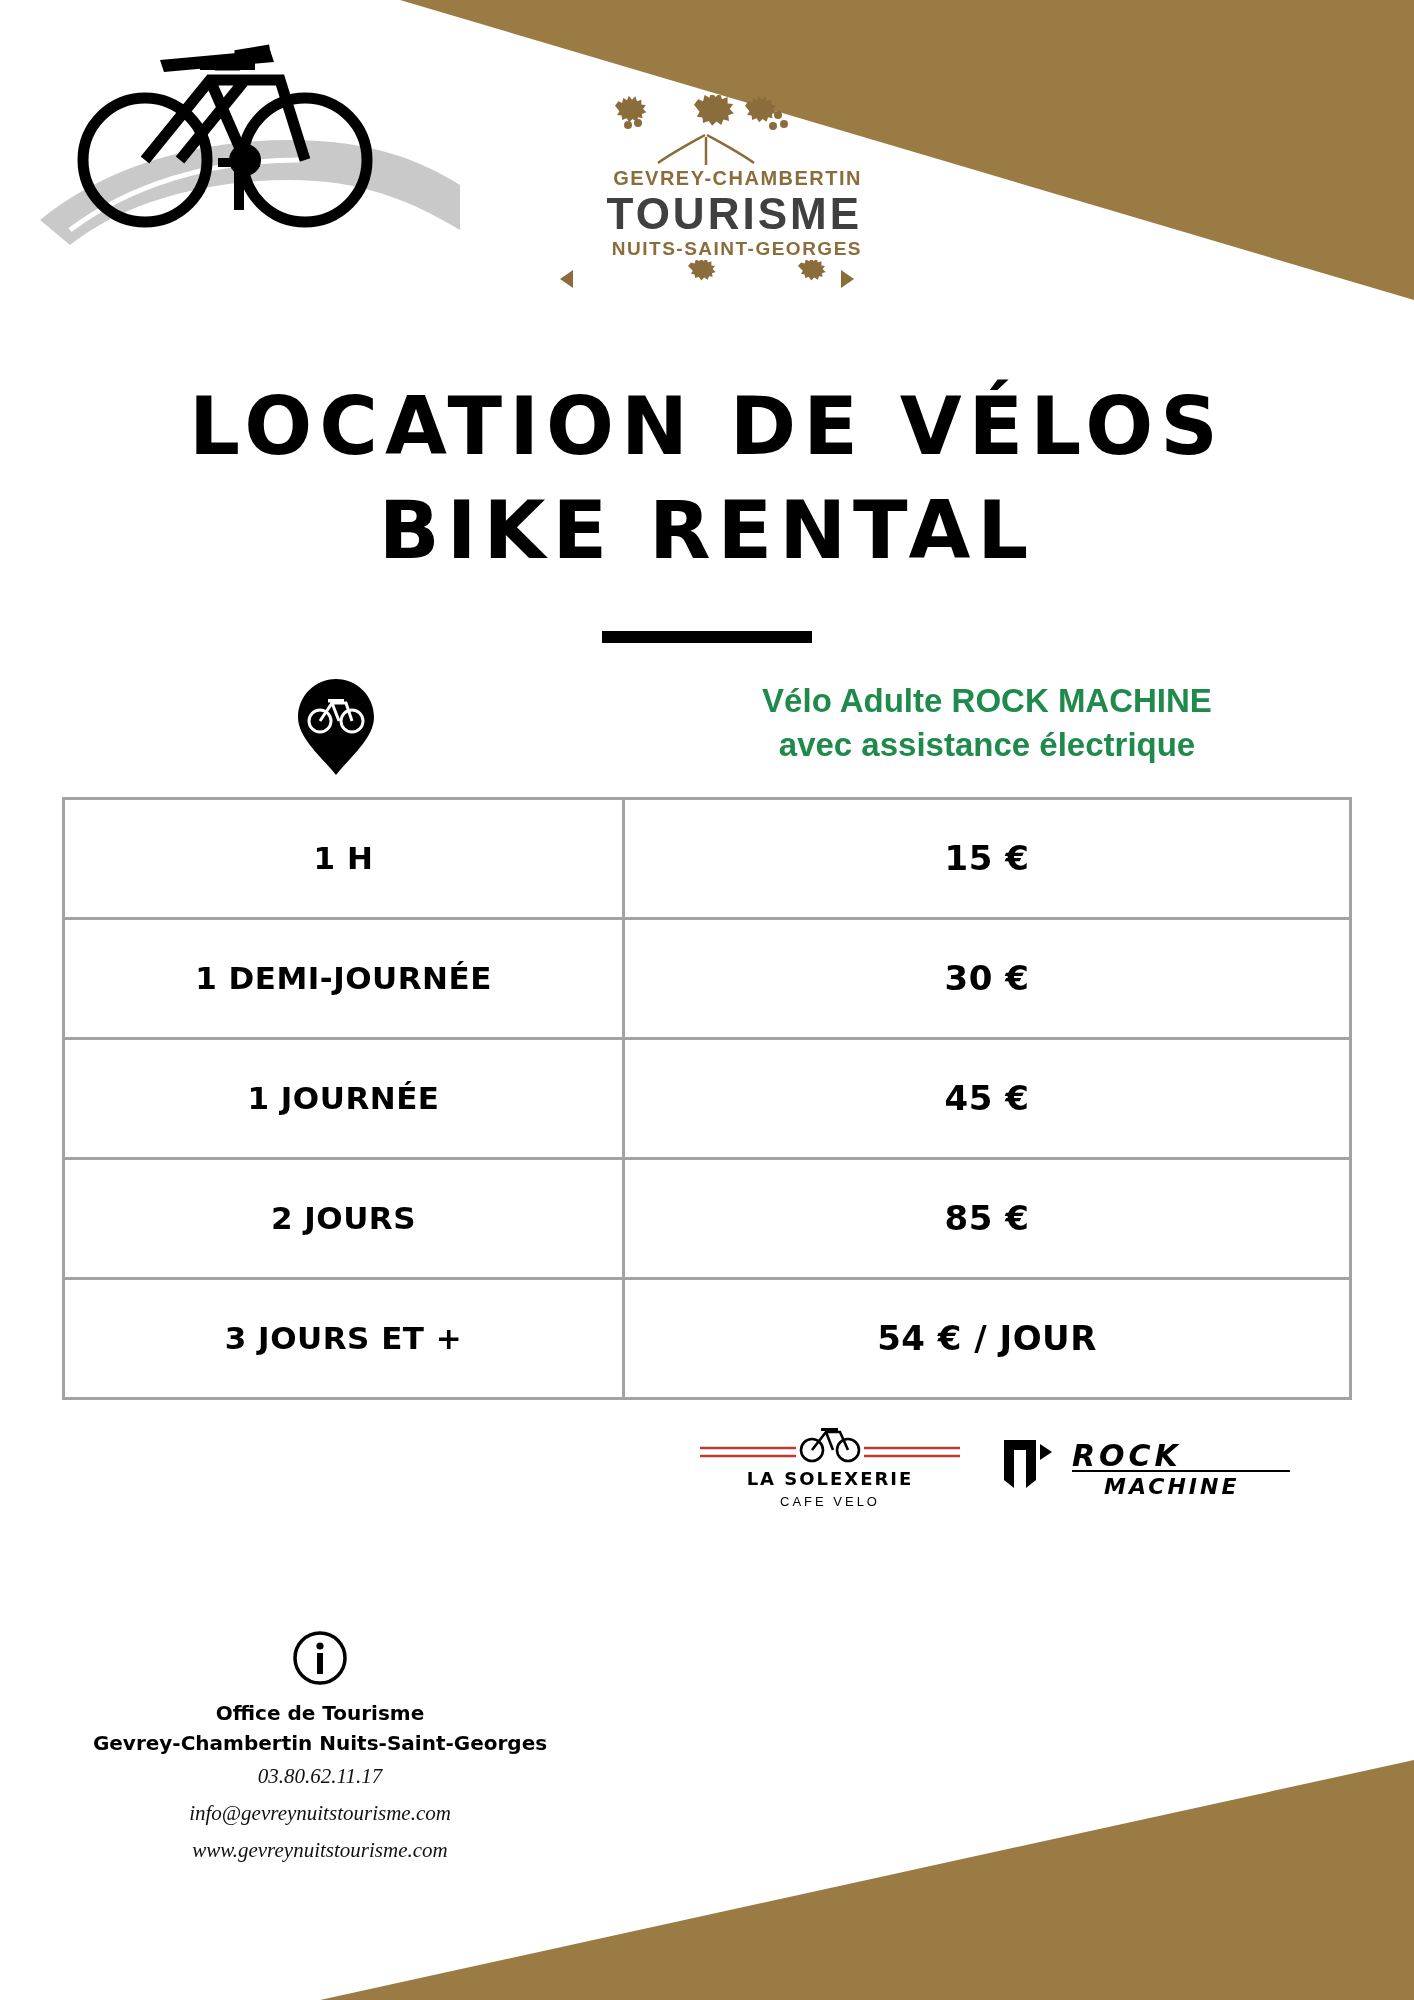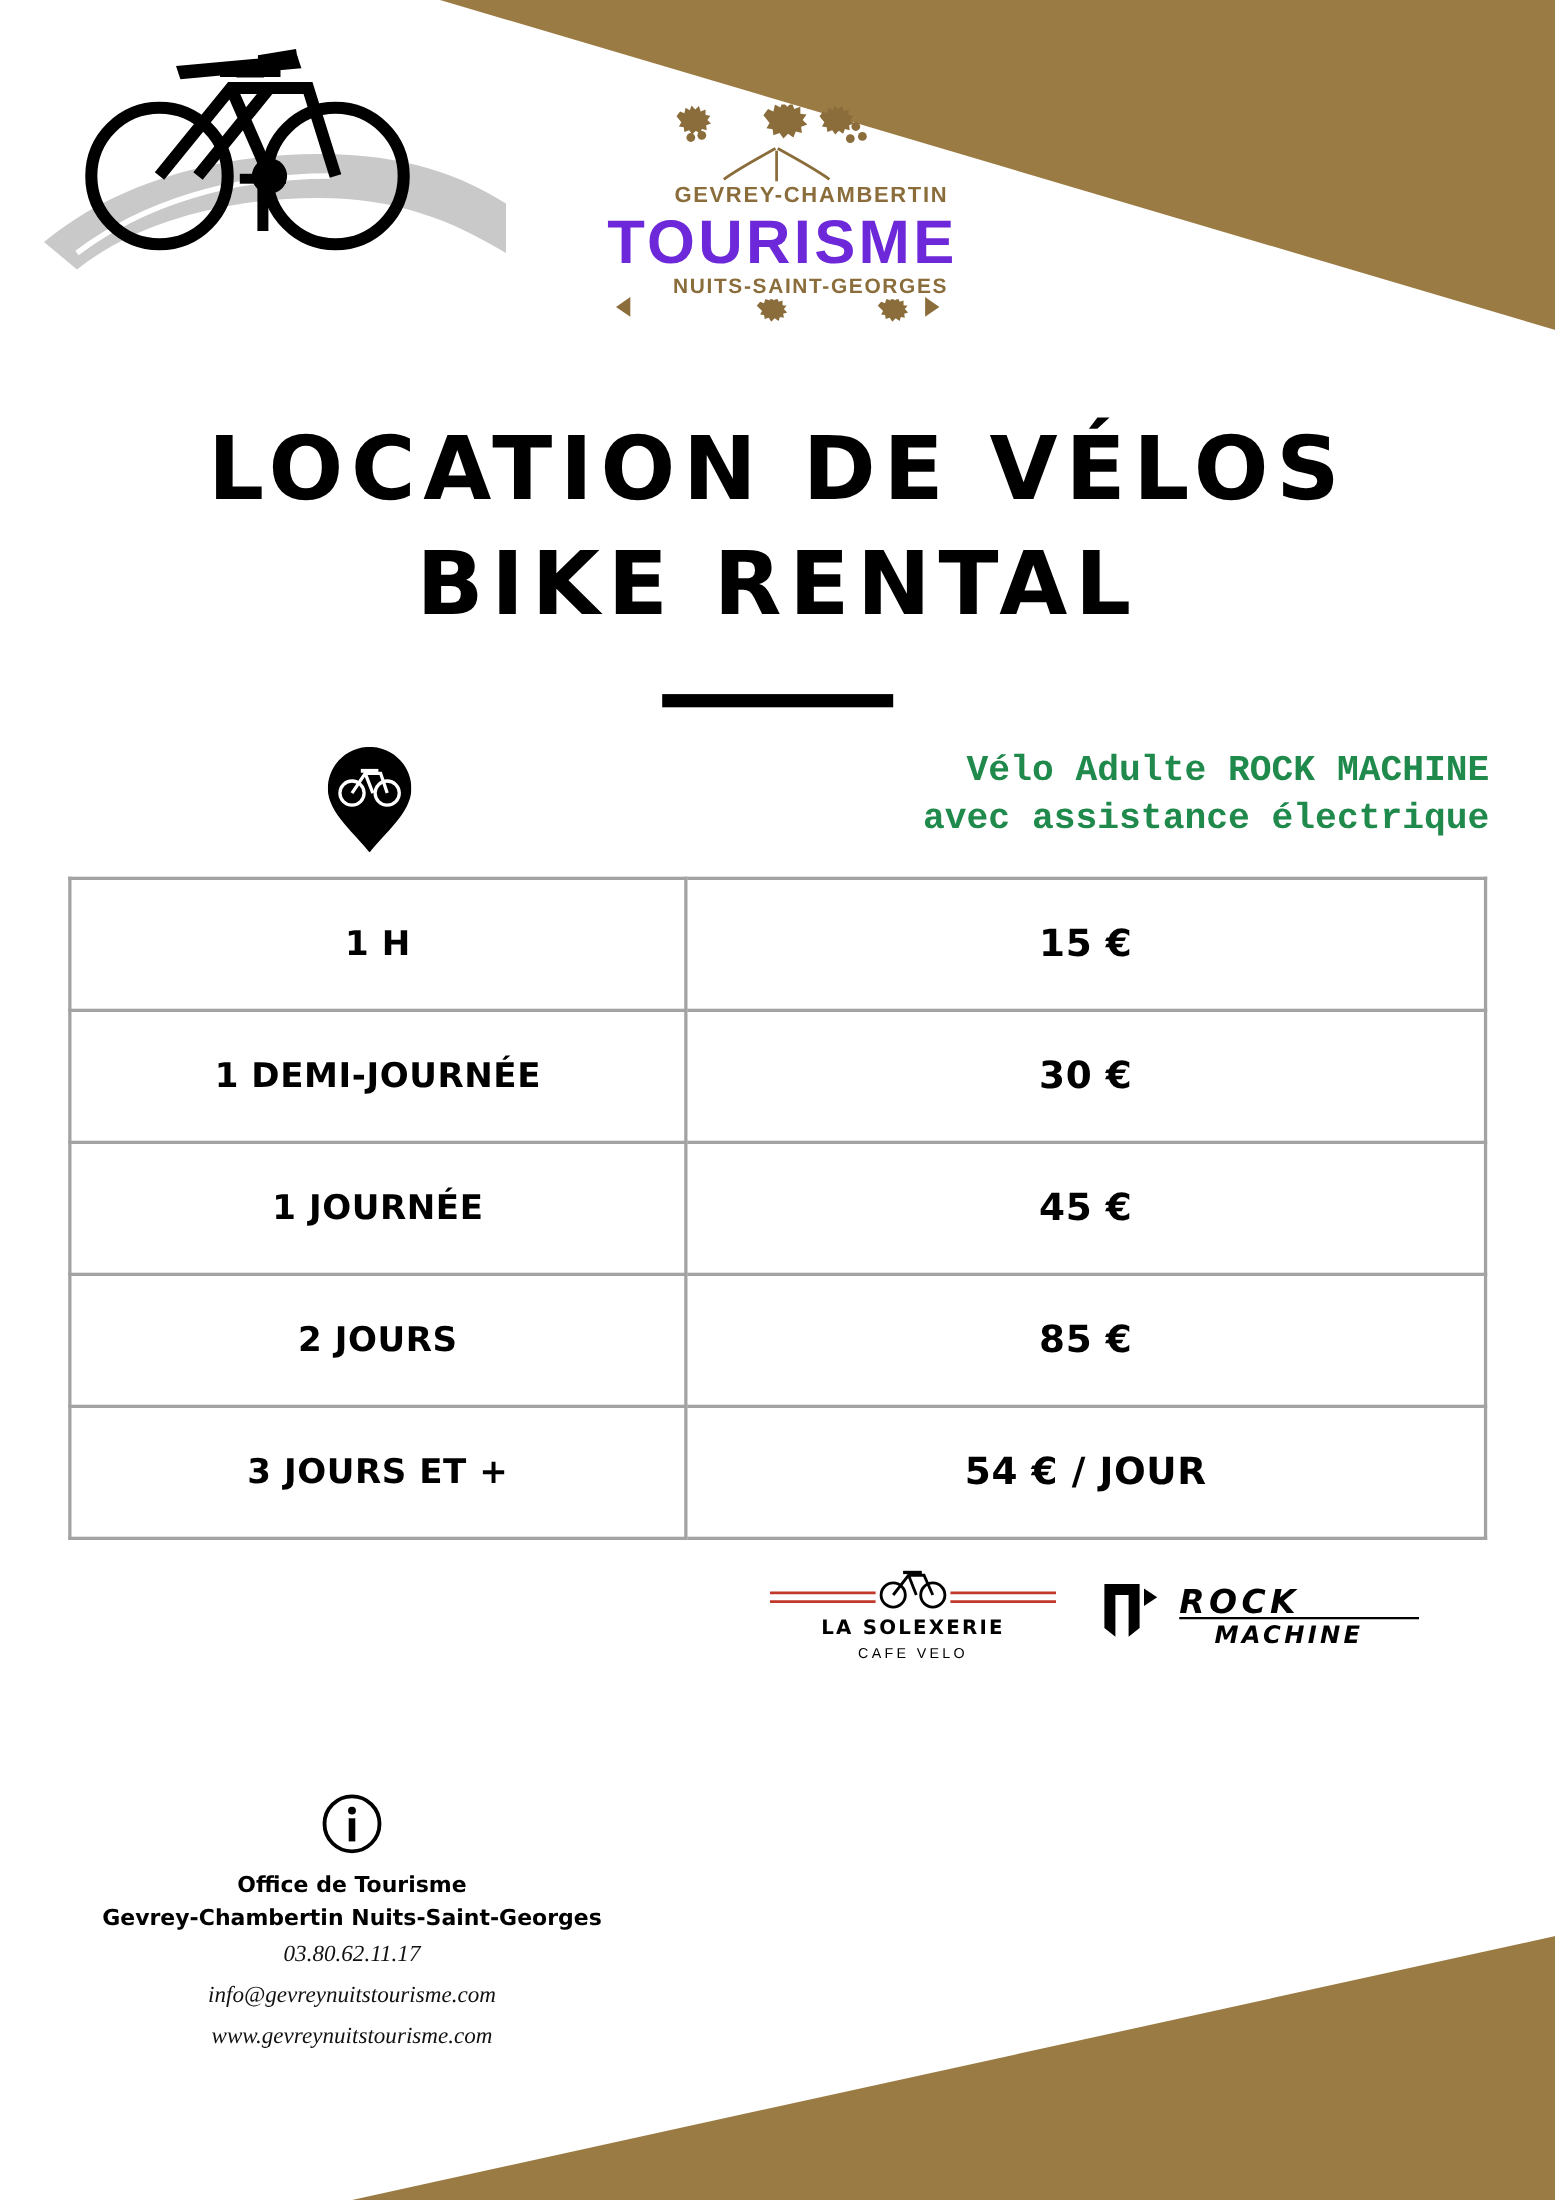--- a/index.html
+++ b/index.html
@@ -63,24 +63,24 @@
   }
   .logo .l1 {
     font-size: 20px;
     letter-spacing: 1.5px;
     font-weight: 600;
     color: #8a6d3b;
     margin-top: 2px;
     white-space: nowrap;
   }
   .logo .l2 {
-    font-size: 56px;
+    font-size: 44px;
     letter-spacing: 3px;
     font-weight: 700;
-    color: #6d28d9;
+    color: #404040;
     line-height: 1;
     margin: 2px 0 2px 0;
   }
   .logo .l3 {
     font-size: 19px;
     letter-spacing: 1.5px;
     font-weight: 600;
     color: #8a6d3b;
     white-space: nowrap;
   }
@@ -134,23 +134,23 @@
     left: 298px;
     top: 6px;
     width: 76px;
     height: 96px;
   }
   .product-name {
     position: absolute;
     left: 620px;
     right: 60px;
     top: 6px;
-    text-align: right;
+    text-align: center;
     color: #1f8a4c;
-    font-family: Liberation Mono, monospace;
+    font-family: Liberation Sans, sans-serif;
     font-weight: 700;
     font-size: 33px;
     line-height: 1.35;
   }
 
   
   .price-table {
     margin: 4px auto 0 auto;
     width: 1290px;
     border-collapse: collapse;

